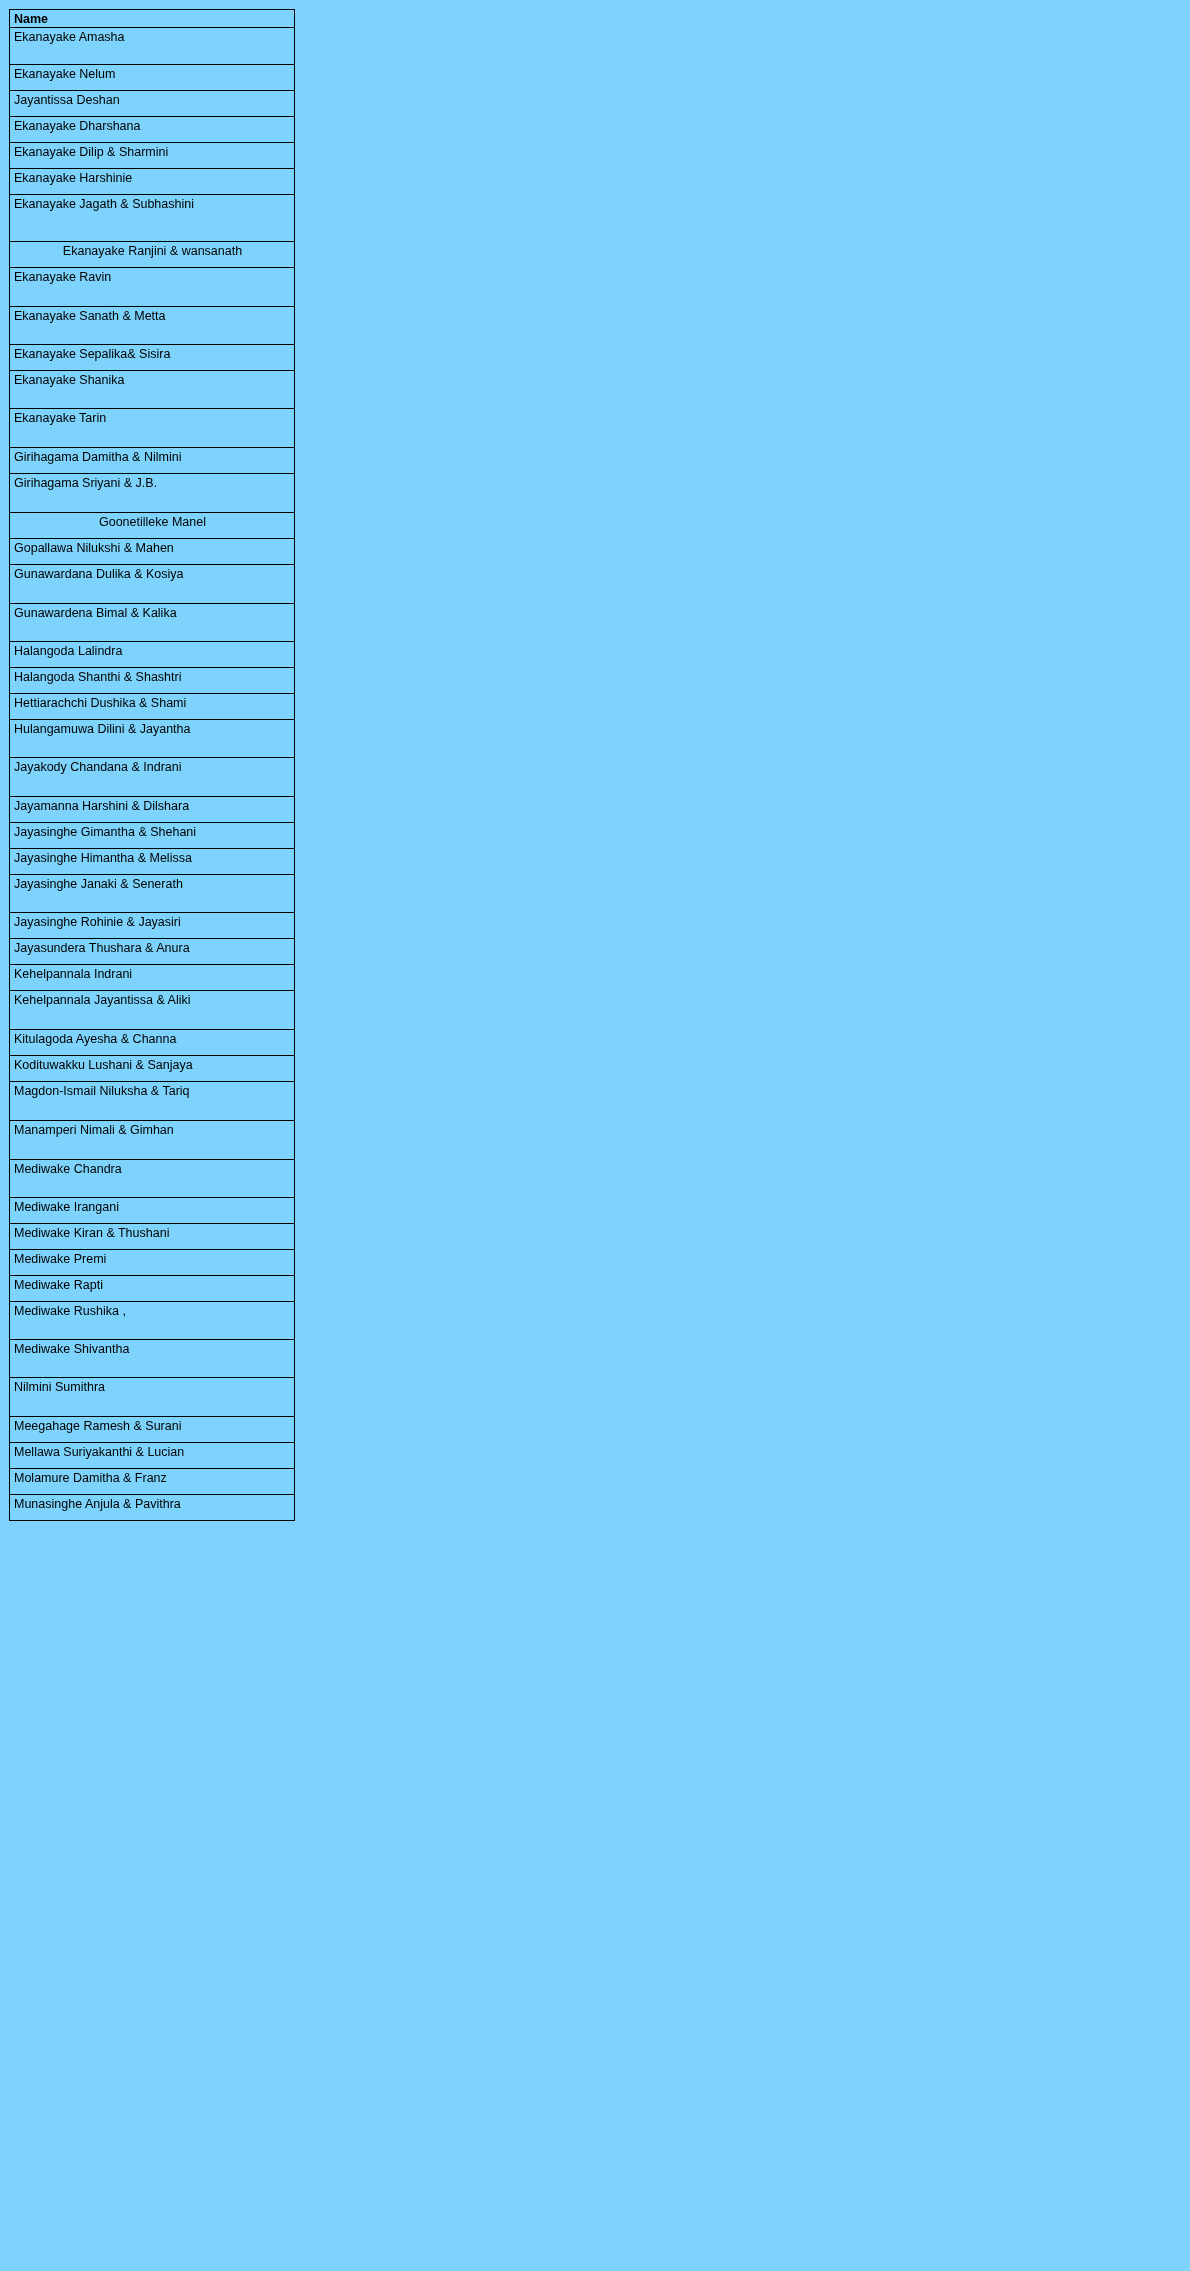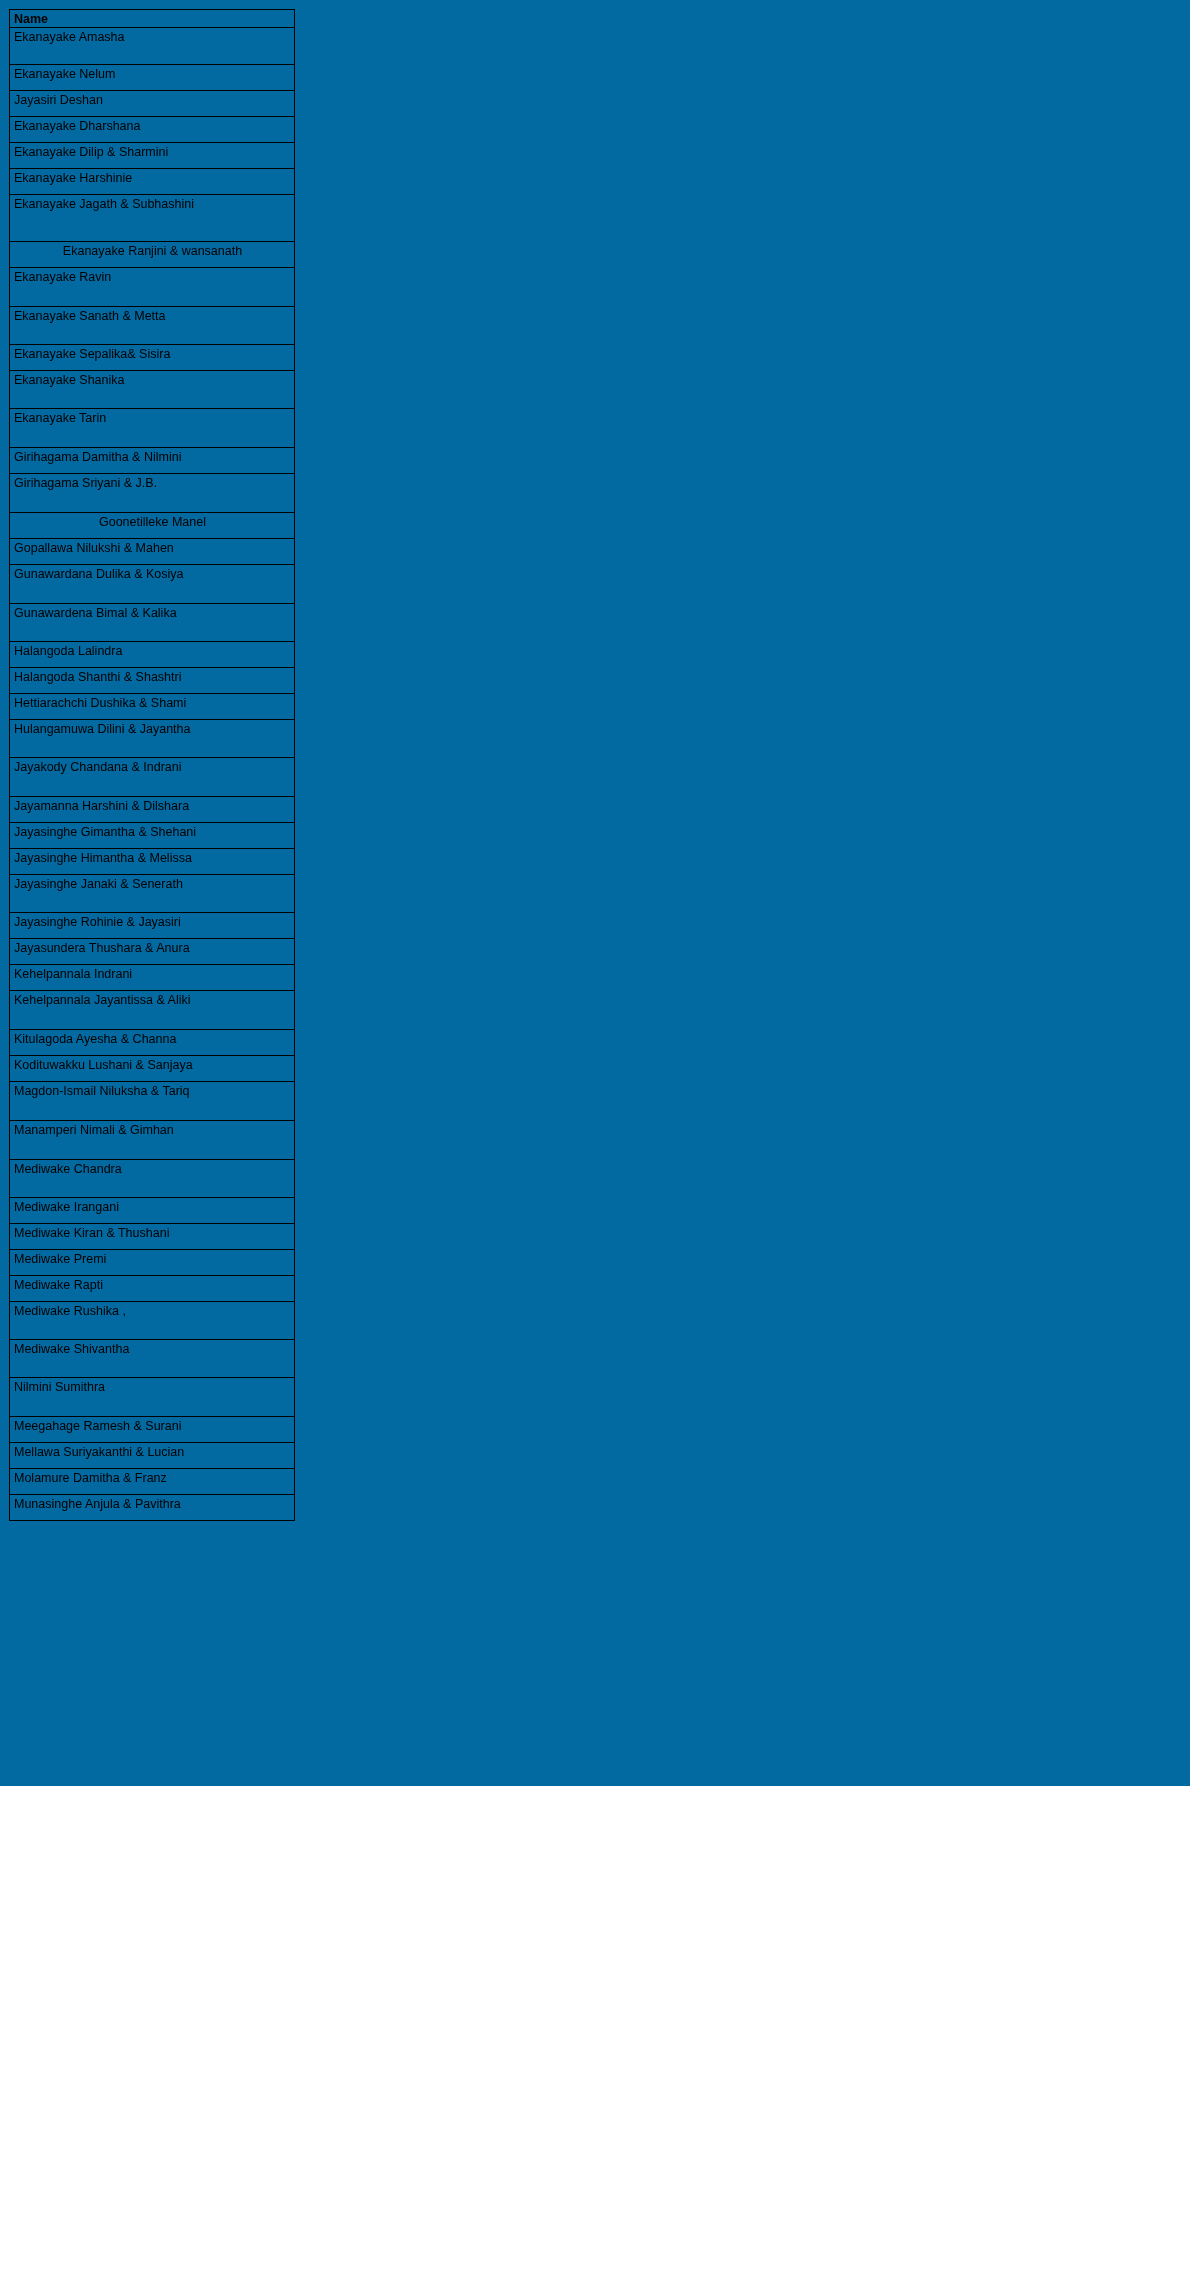--- a/index.html
+++ b/index.html
@@ -9,22 +9,22 @@
   }
   body {
     width: 1190px;
     height: 2271px;
     font-family: "Liberation Sans", sans-serif;
     -webkit-font-smoothing: antialiased;
   }
   .page {
     position: relative;
     width: 1190px;
-    height: 1786px;
-    background: #0369a1;
+    height: 2271px;
+    background: #7dd3fc;
   }
   .name-table {
     position: absolute;
     left: 9px;
     top: 9px;
     width: 286px;
     border-collapse: collapse;
     table-layout: fixed;
   }
   .name-table td, .name-table th {
@@ -55,21 +55,21 @@
       </tr>
     </thead>
     <tbody id="table-body">
         <tr>
           <td style="height: 34px;">Ekanayake Amasha</td>
         </tr>
         <tr>
           <td style="height: 23px;">Ekanayake Nelum</td>
         </tr>
         <tr>
-          <td style="height: 23px;">Jayasiri Deshan</td>
+          <td style="height: 23px;">Jayantissa Deshan</td>
         </tr>
         <tr>
           <td style="height: 23px;">Ekanayake Dharshana</td>
         </tr>
         <tr>
           <td style="height: 23px;">Ekanayake Dilip &amp; Sharmini</td>
         </tr>
         <tr>
           <td style="height: 23px;">Ekanayake Harshinie</td>
         </tr>

